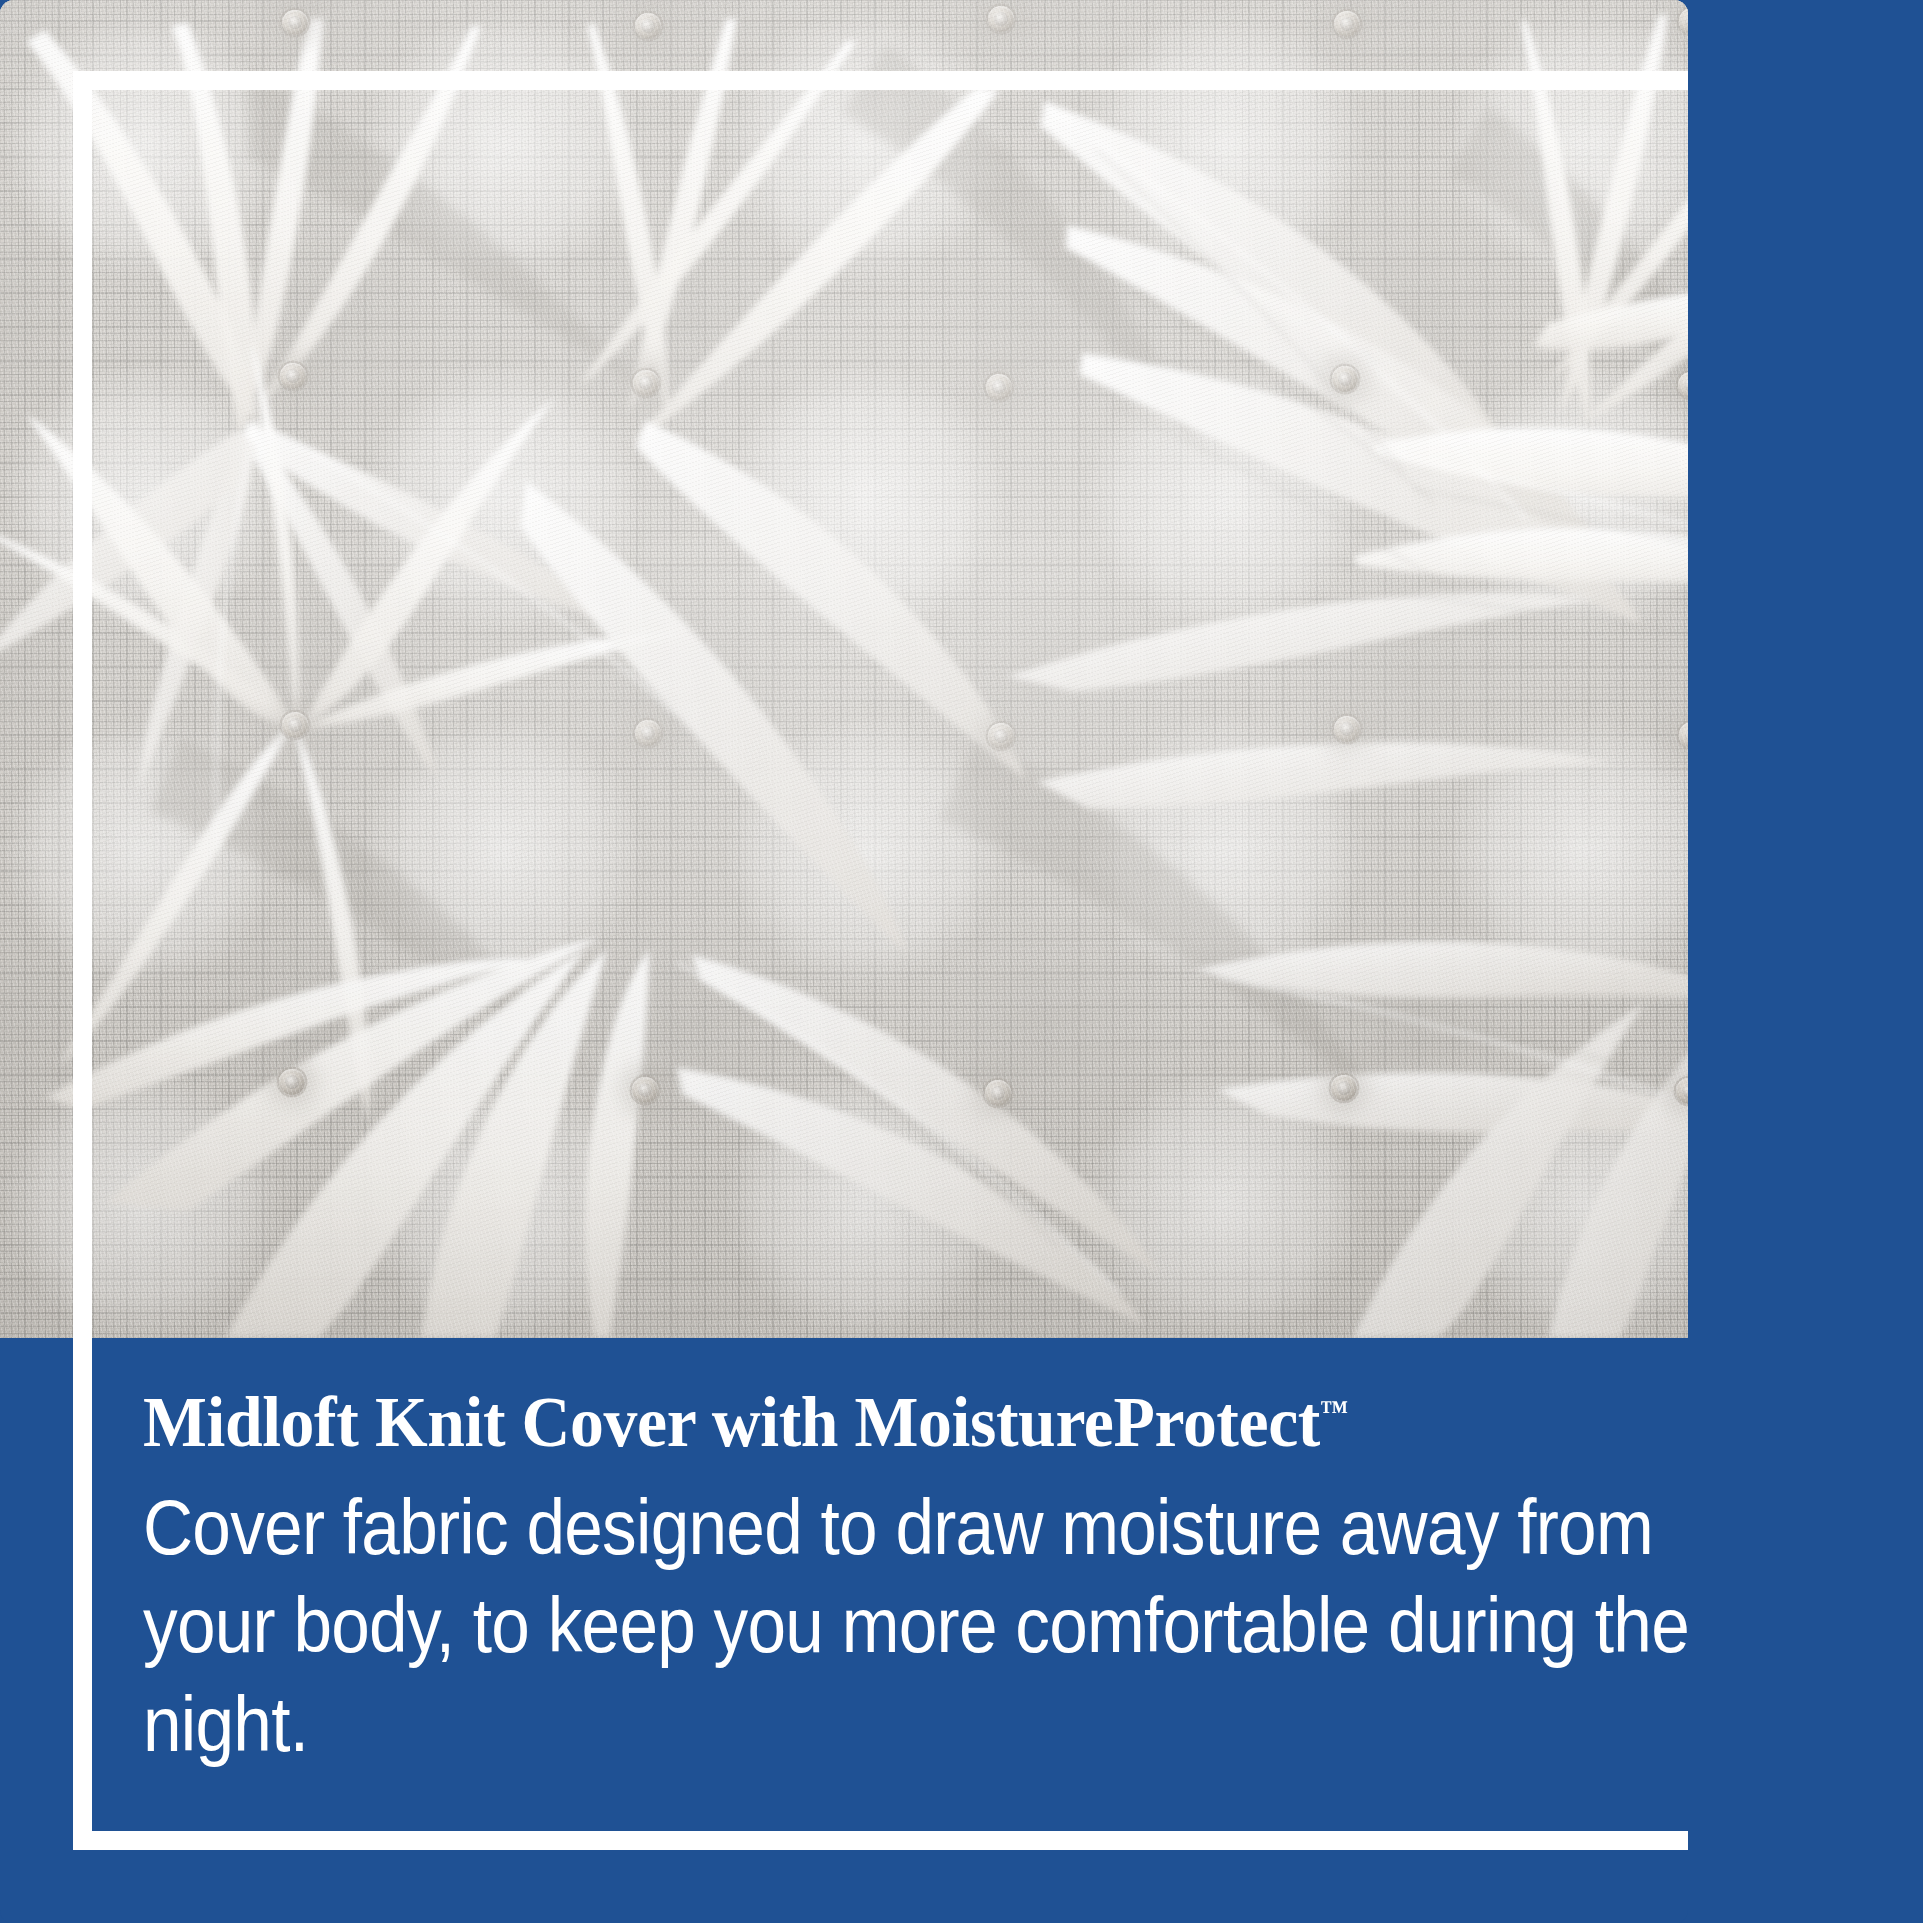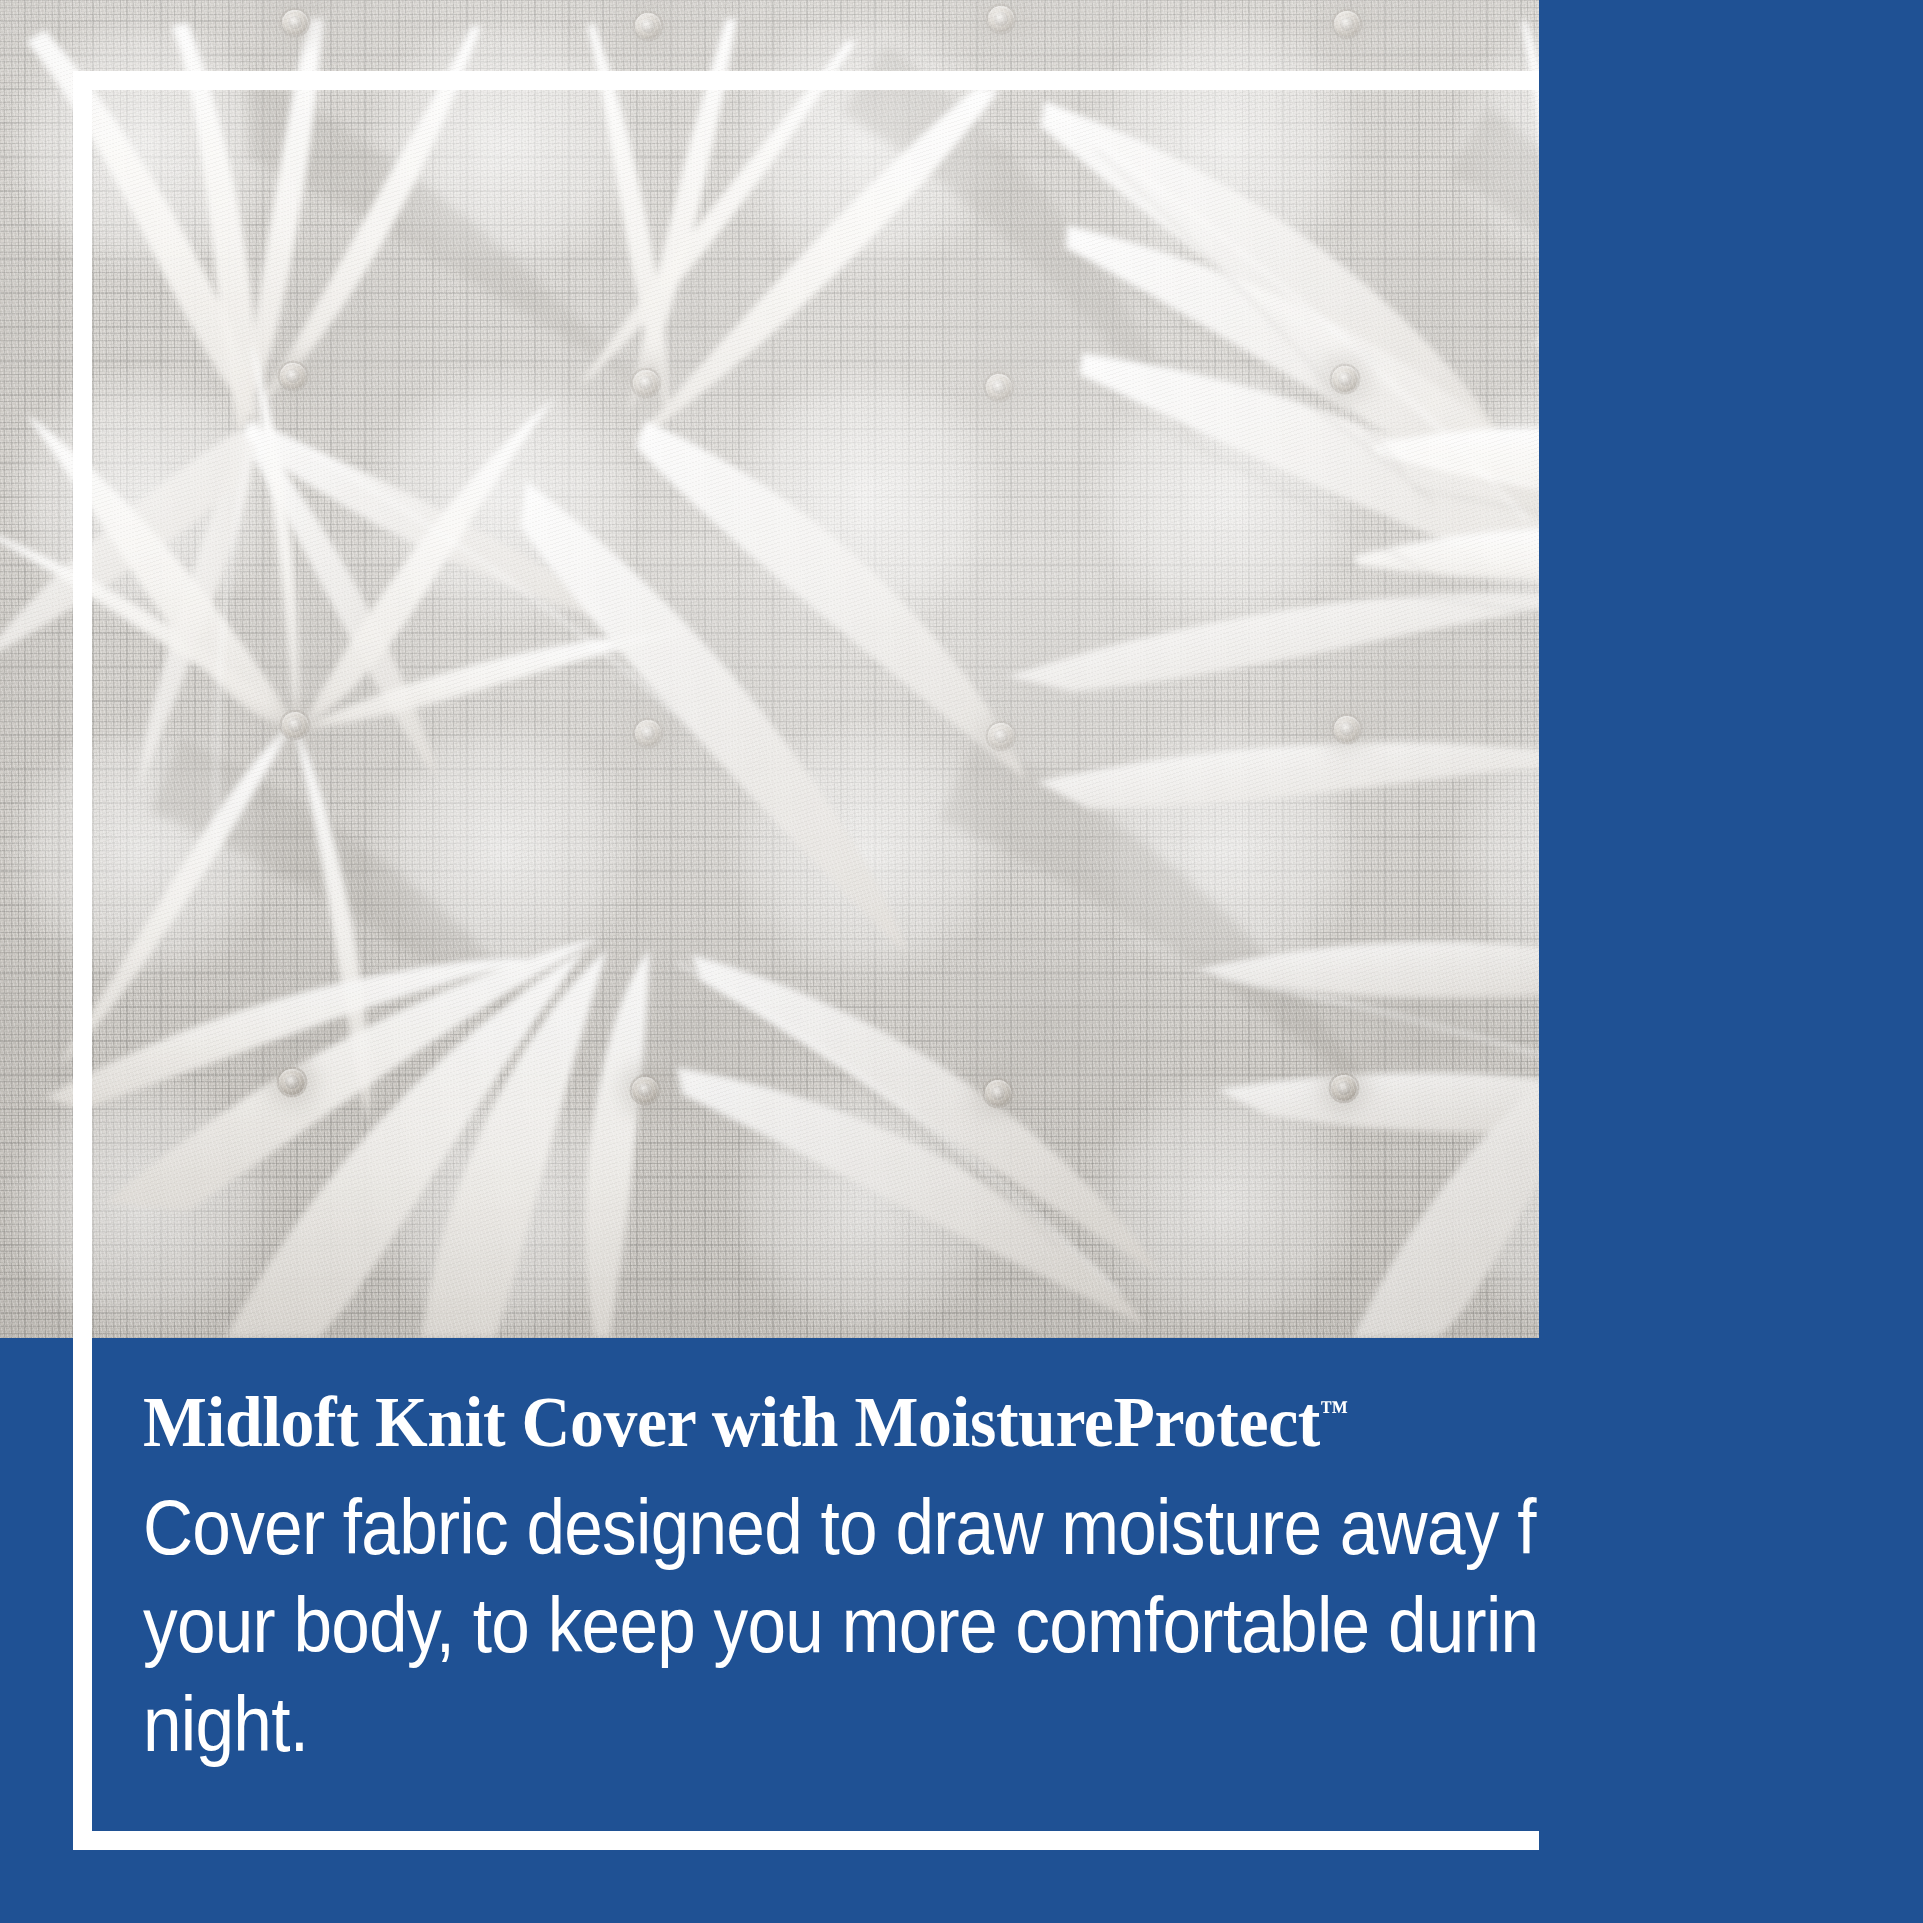--- a/index.html
+++ b/index.html
@@ -1,22 +1,23 @@
 <!DOCTYPE html>
 <html style="font-size:12px"><head>
 <meta charset="utf-8">
 <style>
   * { margin:0; padding:0; box-sizing:border-box; }
   html,body { width:1924px; height:1924px; background:#1f5194; overflow:hidden; }
 
   .canvas{
     position:relative;
-    width:1539px; height:1924px;
+    width:1688px; height:1924px;
     font-family:"Liberation Sans", sans-serif;
     overflow:hidden;
+    border-radius:14px;
   }
 
   
   .photo{
     position:absolute; left:0; top:0; width:1924px; height:1338px;
     overflow:hidden;
     background:#ded9d3;
   }
 
   

